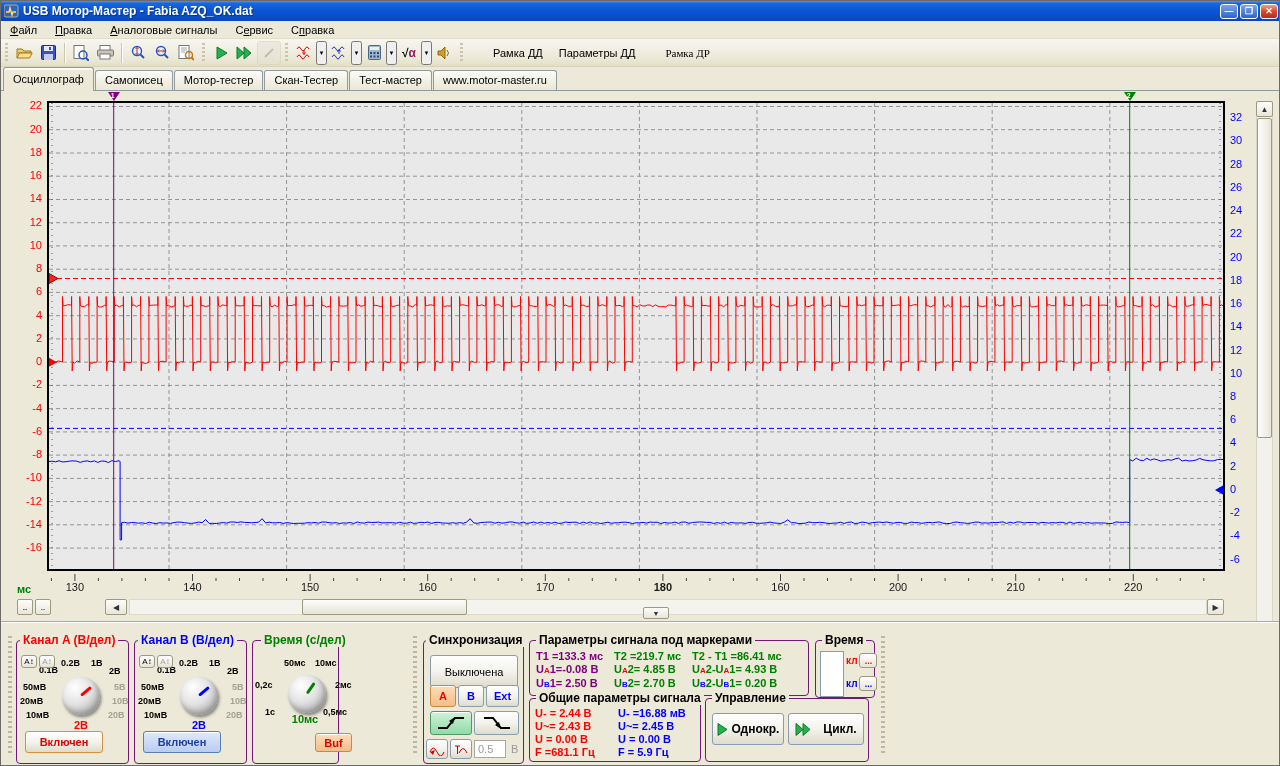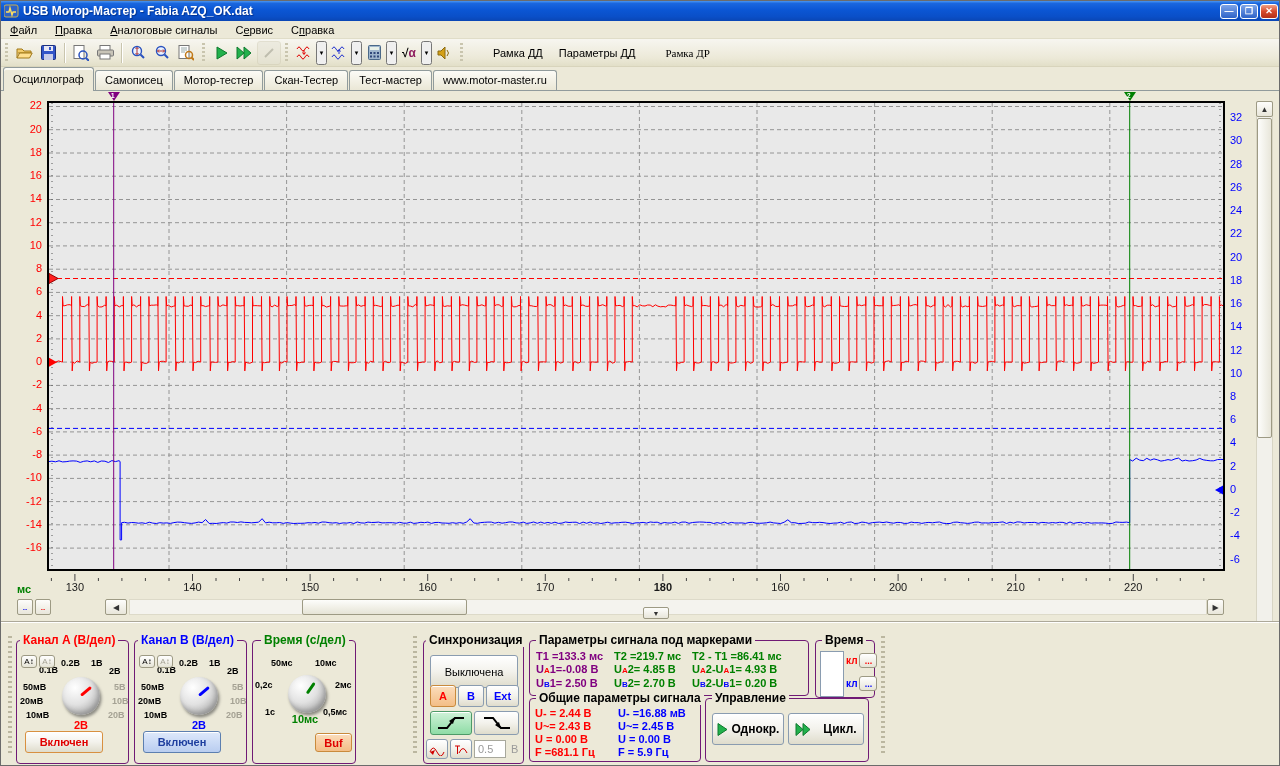--- a/index.html
+++ b/index.html
@@ -462,24 +462,24 @@
       <span class="klabel" style="left: 6px; top: 41px;">50мВ</span>
       <span class="klabel" style="left: 3px; top: 55px;">20мВ</span>
       <span class="klabel" style="left: 9px; top: 69px;">10мВ</span>
       <div class="knob" style="left: 45px; top: 36px;"></div>
       <div class="kneedle" style="left: 64px; top: 53px; background: rgb(0, 0, 255); transform: rotate(-40deg);"></div>
       <div class="kval" style="color: rgb(0, 0, 255); left: 46px; top: 78px; width: 36px;">2В</div>
       <div class="aibtn" style="left: 4px; top: 14px;">A↕</div>
       <div class="aibtn" style="left: 22px; top: 14px; color: rgb(165, 162, 148);">A↕</div>
       <button class="btn sel-b" style="left: 8px; top: 90px; width: 78px; height: 22px; font-weight: bold; color: rgb(31, 63, 159);">Включен</button>
     </div>
-  <div class="gbox" id="panelT" style="left:251px;width:104px;">
+  <div class="gbox" id="panelT" style="left:251px;width:87px;">
     <span class="gtitle" style="color:#008000;left:8px;">Время (с/дел)</span>
     <button class="btn sel-a" style="left:62px;top:92px;width:37px;height:19px;color:#E00000;font-weight:bold;">Buf</button>
-  <span class="klabel" style="left: 18px; top: 17px;">50мс</span>
+  <span class="klabel" style="left: 31px; top: 17px;">50мс</span>
       <span class="klabel" style="left: 62px; top: 17px;">10мс</span>
       <span class="klabel" style="left: 82px; top: 39px;">2мс</span>
       <span class="klabel" style="left: 70px; top: 66px;">0,5мс</span>
       <span class="klabel" style="left: 12px; top: 66px;">1с</span>
       <span class="klabel" style="left: 2px; top: 39px;">0,2с</span>
       <div class="knob" style="left: 35px; top: 34px;"></div>
       <div class="kneedle" style="left: 54px; top: 51px; background: rgb(0, 128, 0); transform: rotate(-55deg);"></div>
       <div class="kval" style="color: rgb(0, 128, 0); left: 34px; top: 72px; width: 36px;">10мс</div>
     </div>
 

